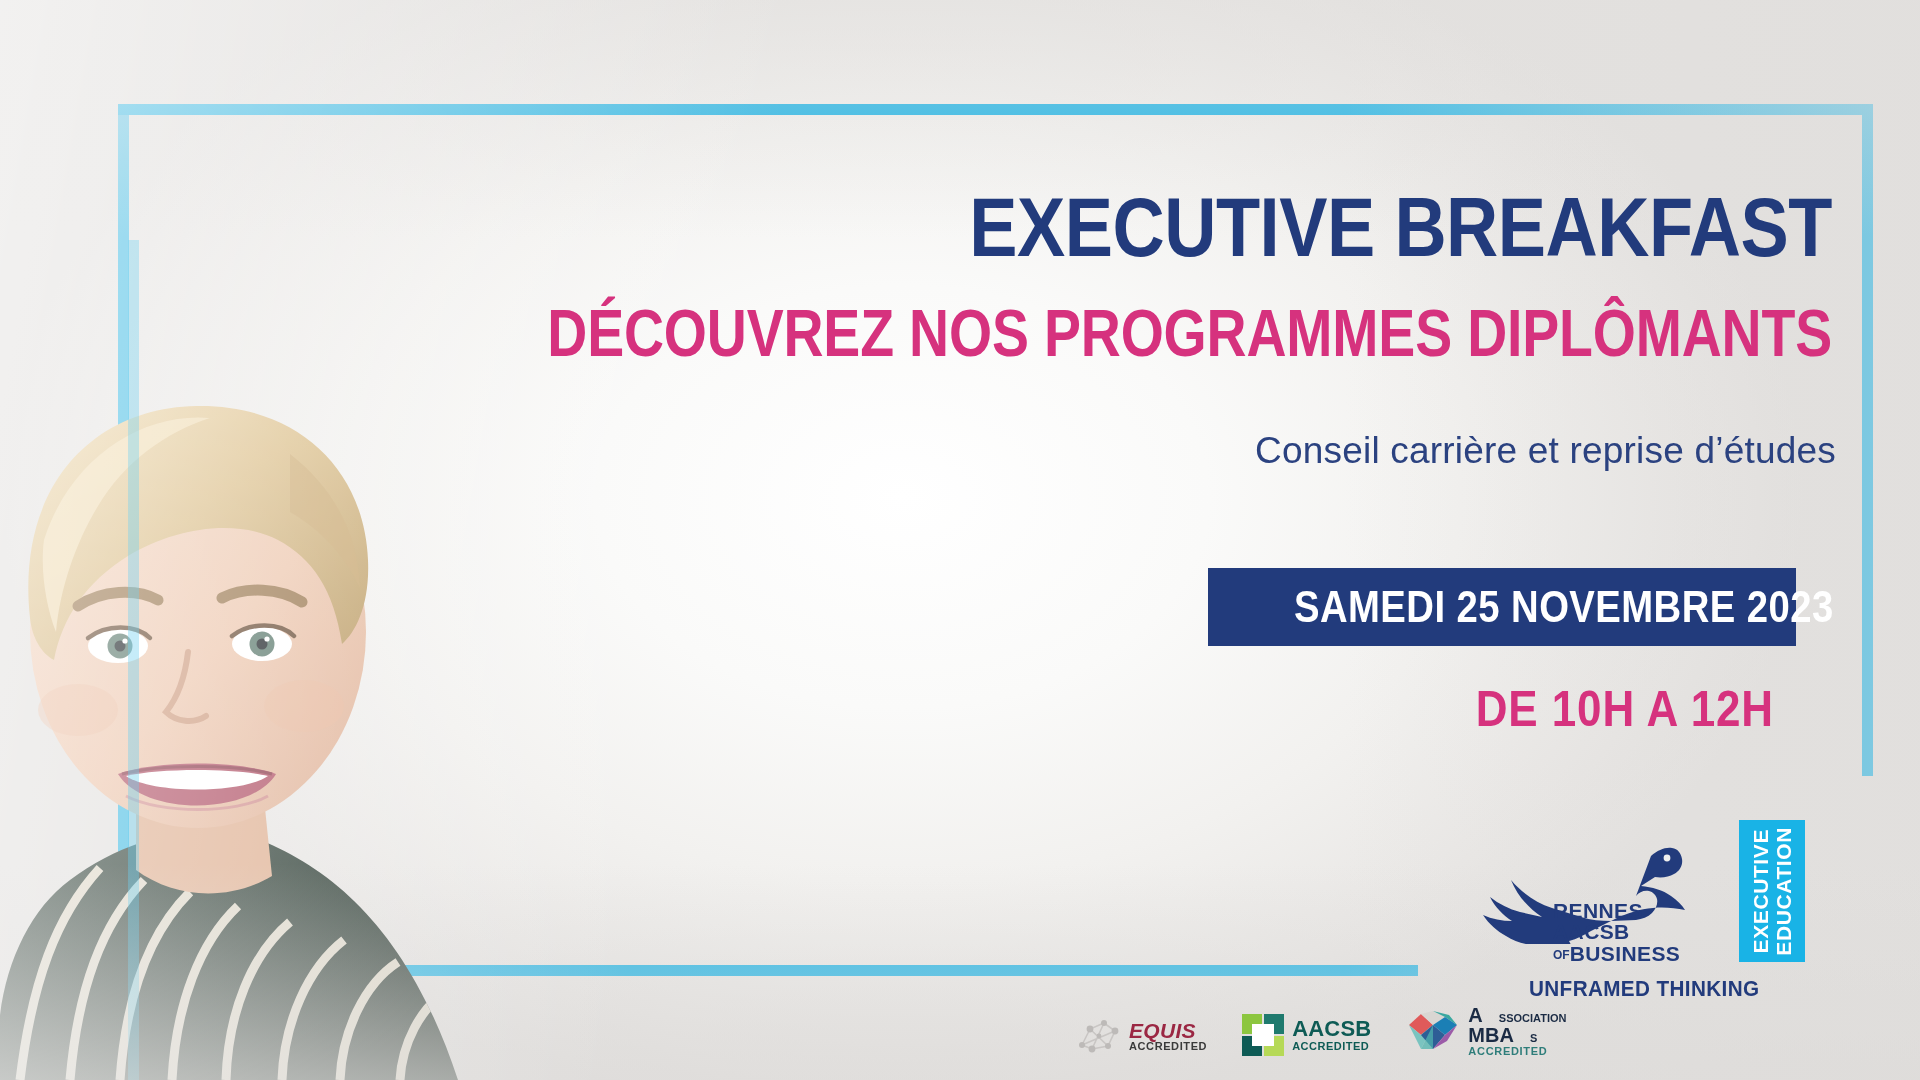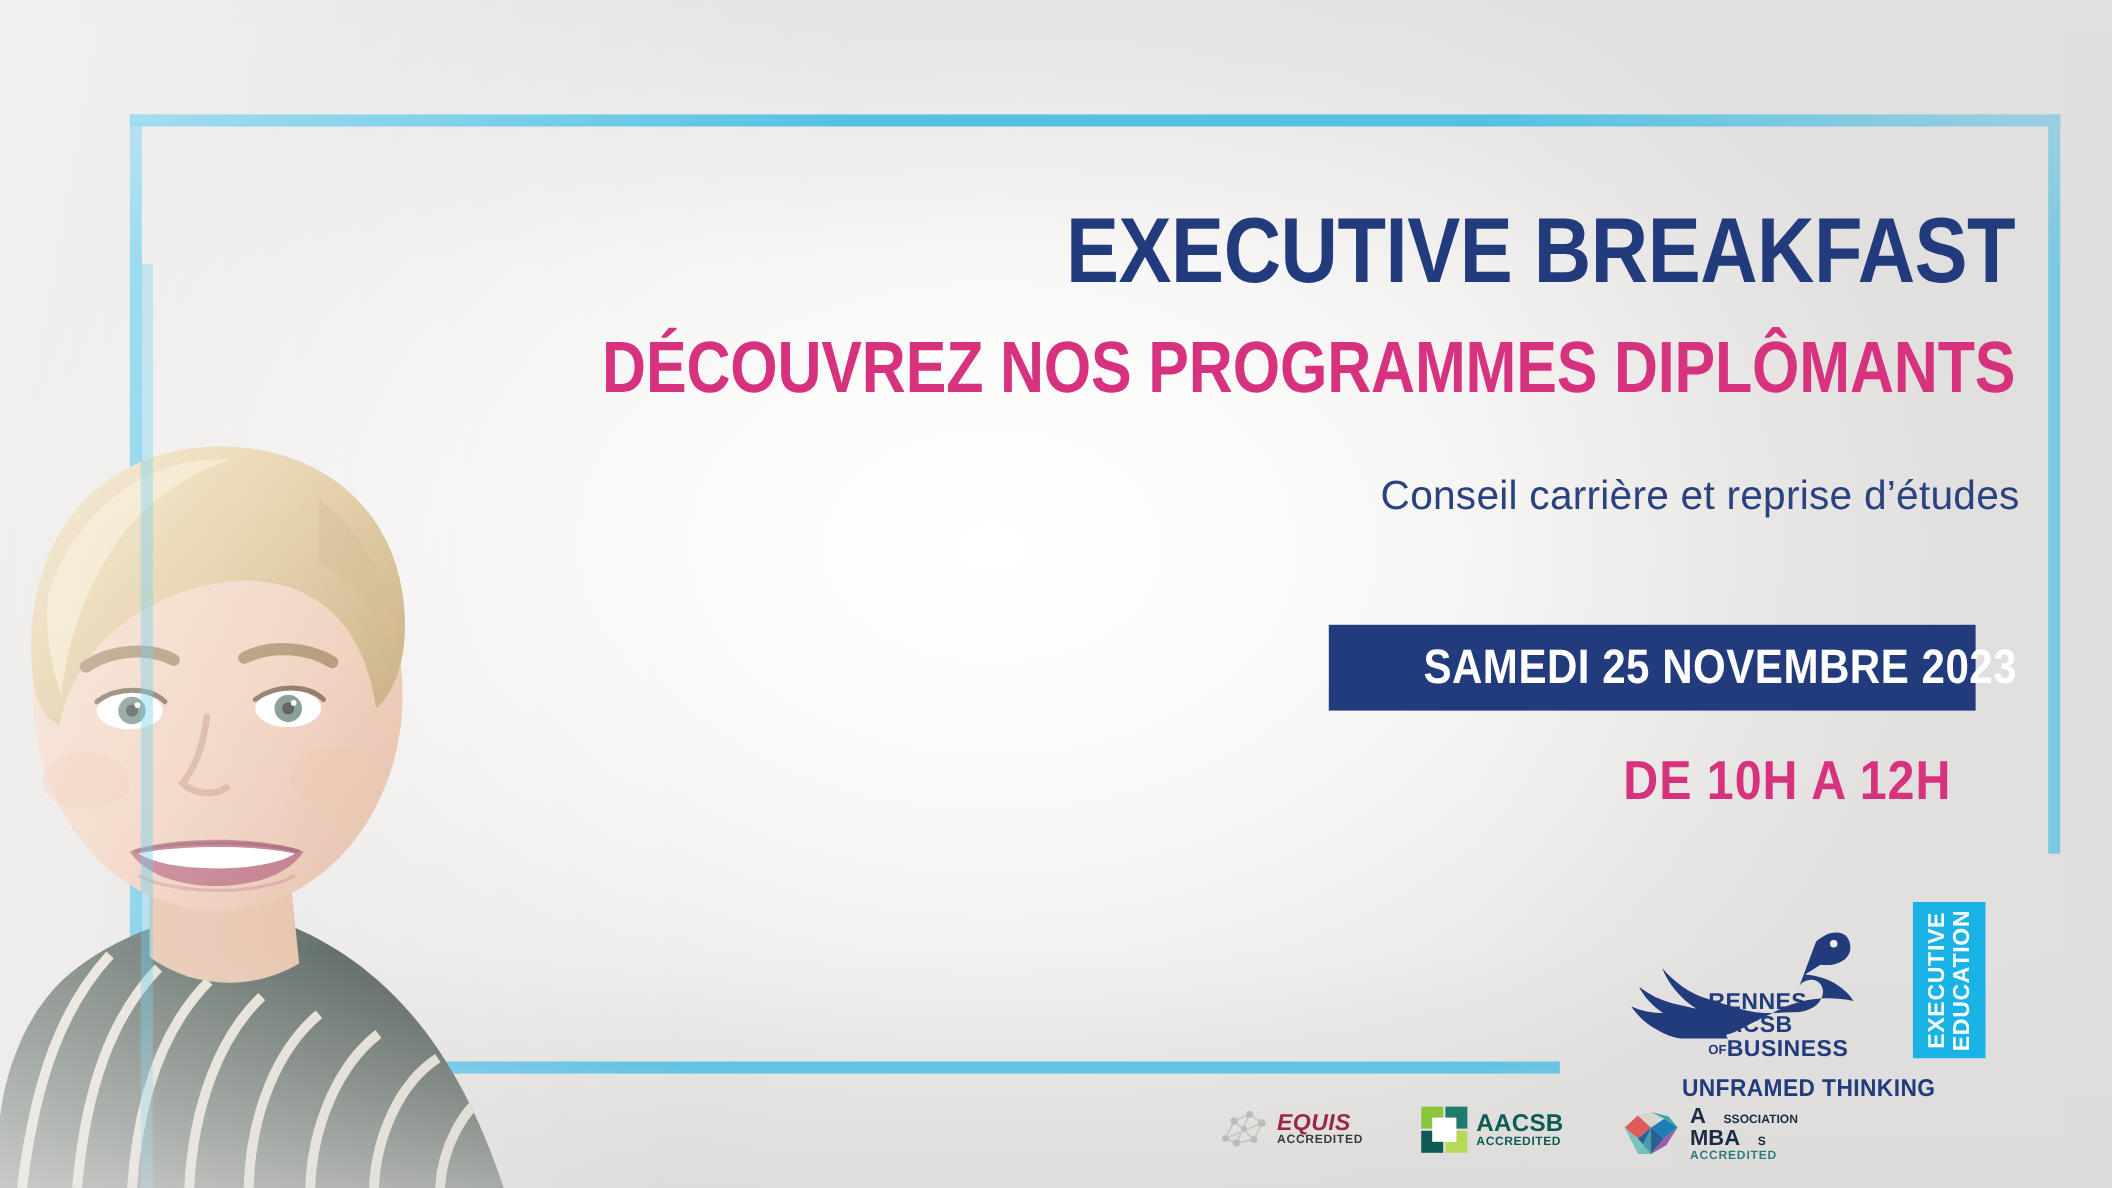--- a/index.html
+++ b/index.html
@@ -102,21 +102,21 @@
     position:absolute;left:284px;top:-4px;width:66px;height:142px;background:#19B3E6;
     display:flex;align-items:center;justify-content:center;gap:2px;
   }
   .exec-edu span{
     writing-mode:vertical-rl;transform:rotate(180deg);
     color:#ffffff;font-weight:700;font-size:21px;letter-spacing:.6px;
     line-height:1;
   }
 
   
-  .accred{position:absolute;left:1106px;top:1005px;display:flex;align-items:flex-start;gap:52px;}
+  .accred{position:absolute;left:1074px;top:1005px;display:flex;align-items:flex-end;gap:34px;}
   .acc{display:flex;align-items:center;gap:7px;}
   .acc .glyph{flex:0 0 auto;}
   .acc .txt{line-height:1.02;}
   .equis-name{color:#9B2743;font-weight:700;font-style:italic;font-size:21px;letter-spacing:.3px;}
   .equis-sub{color:#3a3a3a;font-weight:700;font-size:11px;letter-spacing:.6px;}
   .aacsb-name{color:#0E5B55;font-weight:700;font-size:22px;letter-spacing:.2px;}
   .aacsb-sub{color:#0E5B55;font-weight:700;font-size:11px;letter-spacing:.5px;}
   .amba-name{color:#1B2B44;font-weight:700;font-size:20px;letter-spacing:0;}
   .amba-name .sm{font-size:11px;margin-left:16px;}
   .amba-sub{color:#2E7D7A;font-weight:700;font-size:11px;letter-spacing:.7px;}

